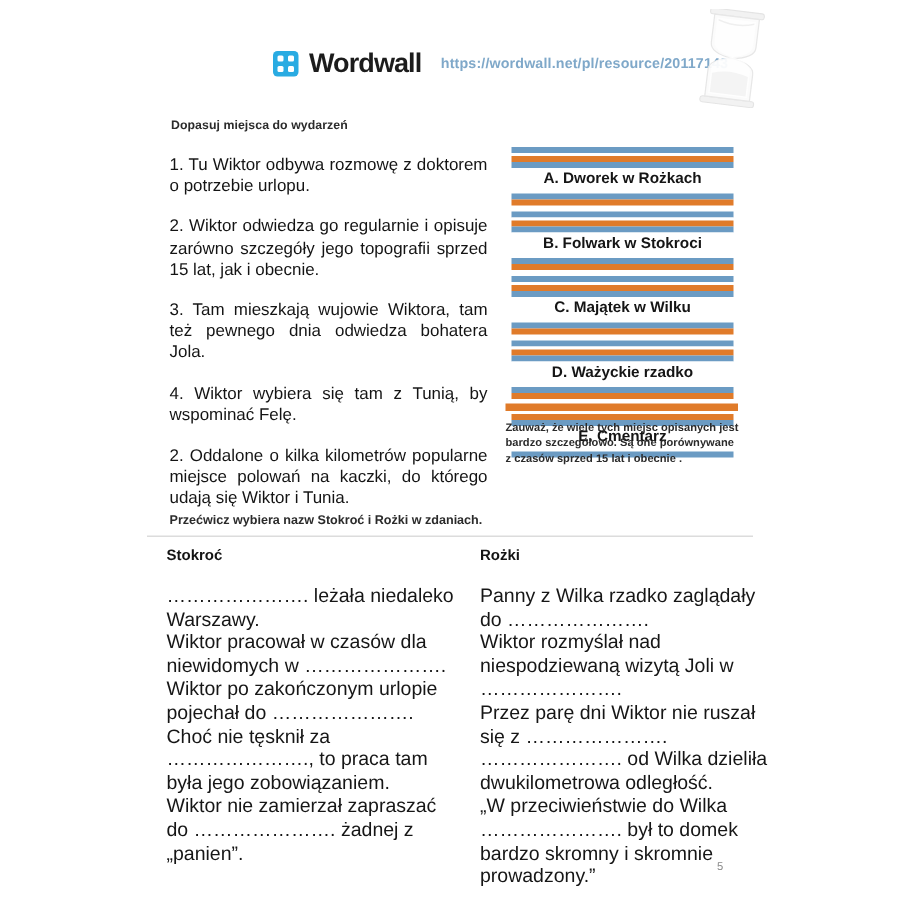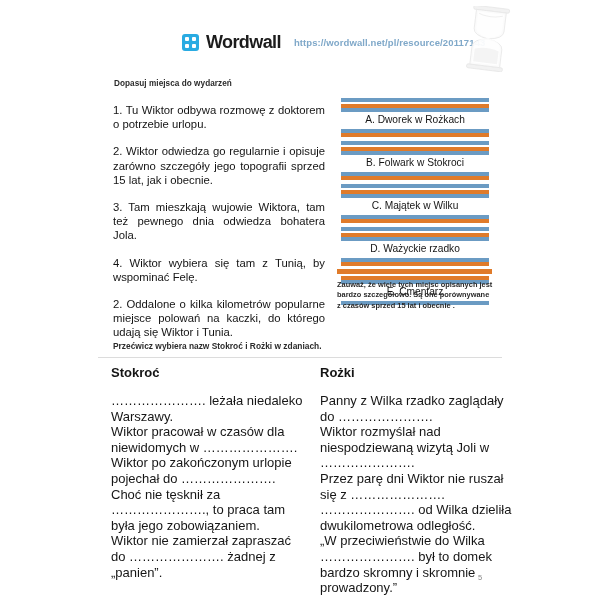--- a/index.html
+++ b/index.html
@@ -115,21 +115,21 @@
     width: 100%;
   }
   .st-orange { background: #e07b2a; }
   .st-blue   { background: #6b9bc3; }
   .st-gap    { background: #ffffff; height: 2px; }
 
   .band-label {
     background: #ffffff;
     text-align: center;
     font-size: 10.2px;
-    font-weight: normal;
+    font-weight: bold;
     color: #151515;
     padding: 2px 0 3px 0;
     line-height: 12px;
     white-space: nowrap;
   }
 
   
   .note-rule {
     position: absolute;
     left: 337px; top: 269px;
@@ -168,21 +168,21 @@
   
   .col {
     position: absolute;
     top: 365px;
     width: 196px;
   }
   .col-left  { left: 111px; }
   .col-right { left: 320px; }
 
   .col-title {
-    font-size: 13px;
+    font-size: 10px;
     font-weight: bold;
     color: #141414;
     margin-bottom: 13px;
   }
   .col-line {
     font-size: 13px;
     line-height: 15.6px;
     color: #161616;
   }
 

